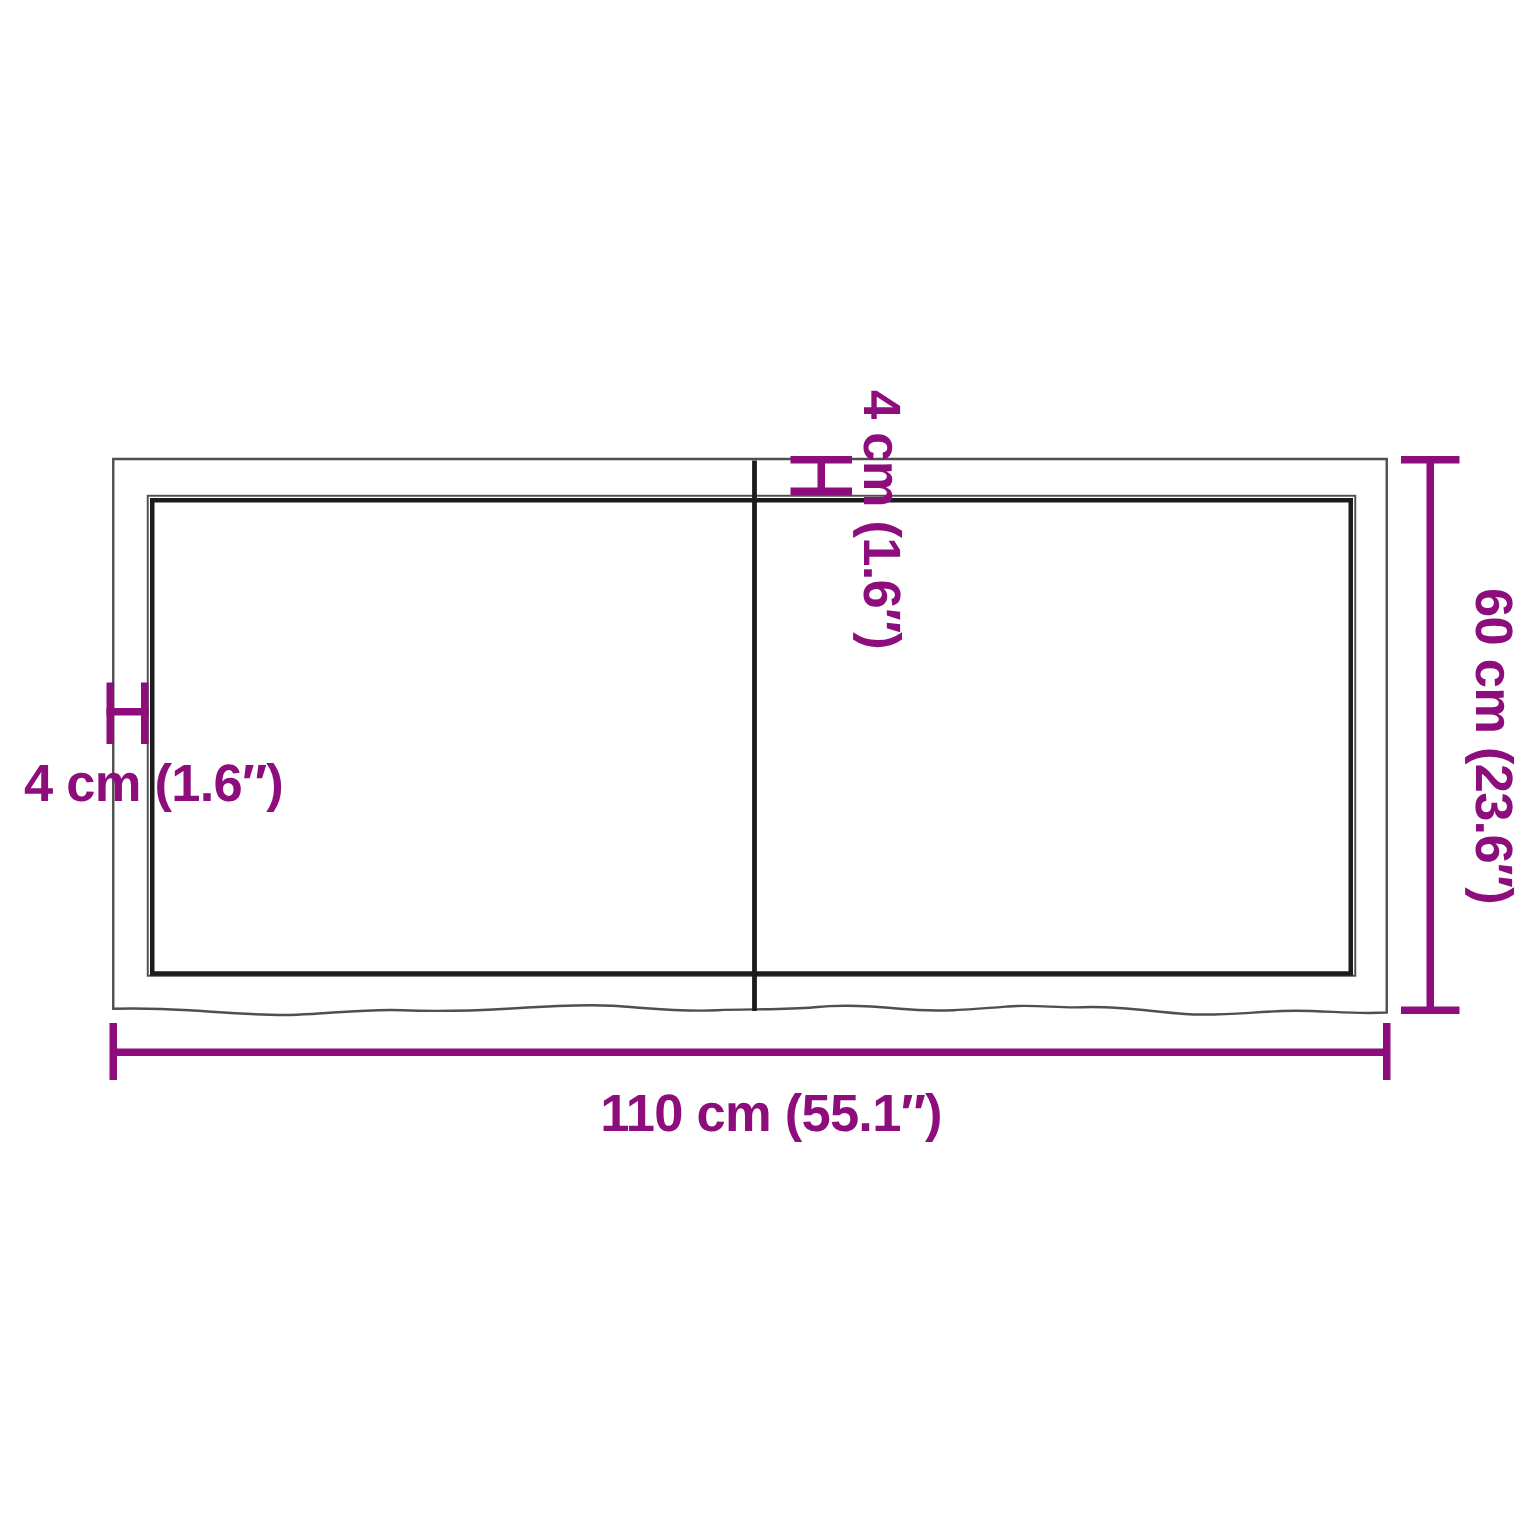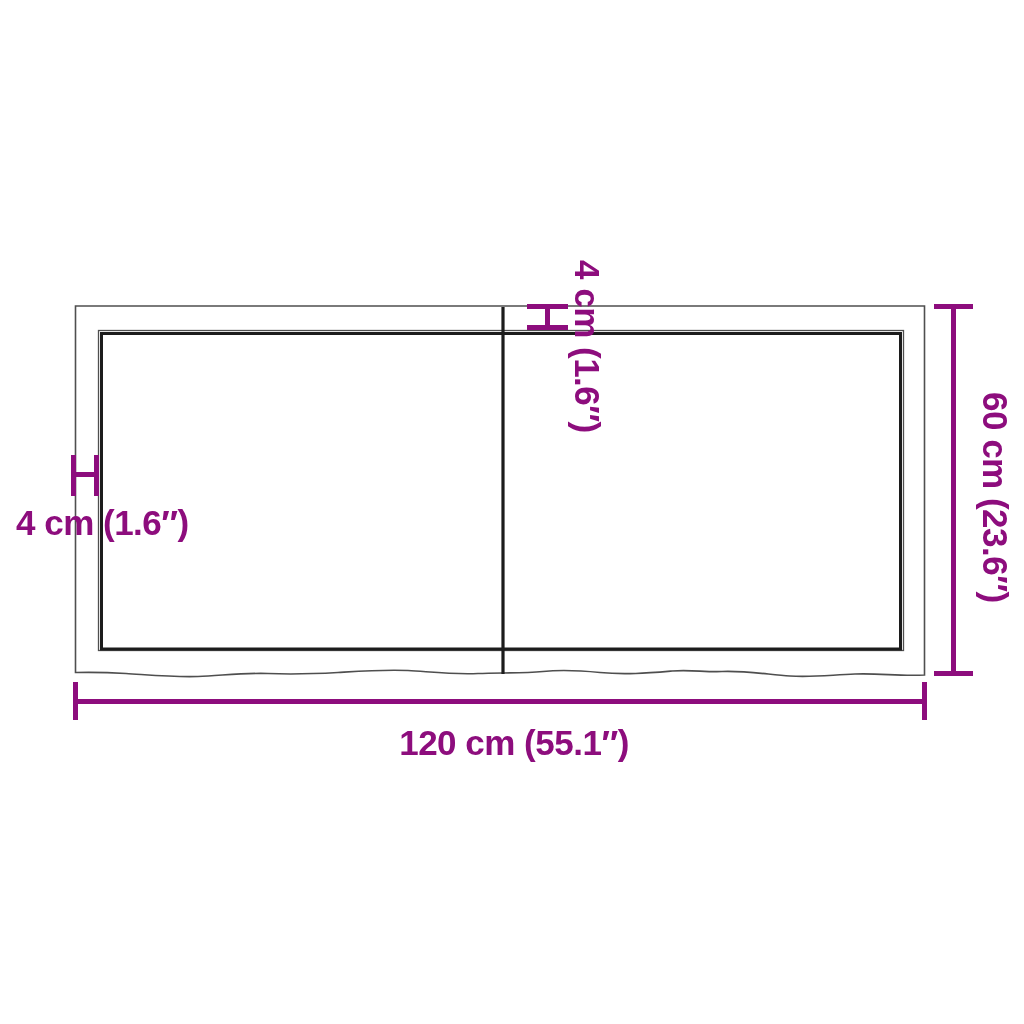--- a/index.html
+++ b/index.html
@@ -62,18 +62,18 @@
   <div class="mk" style="left:545px;top:304px;width:5px;height:26px;"></div>
 
   <div class="mk" style="left:951px;top:306px;width:5px;height:369px;"></div>
   <div class="mk" style="left:934px;top:304px;width:39px;height:5px;"></div>
   <div class="mk" style="left:934px;top:671px;width:39px;height:5px;"></div>
 
   <div class="mk" style="left:75px;top:699px;width:850px;height:5px;"></div>
   <div class="mk" style="left:73px;top:682px;width:5px;height:38px;"></div>
   <div class="mk" style="left:922px;top:682px;width:5px;height:38px;"></div>
 
-  <div class="dim-label label-width">120 cm (55.1″)</div>
+  <div class="dim-label label-width">110 cm (55.1″)</div>
   <div class="dim-label rot label-height">60 cm (23.6″)</div>
   <div class="dim-label label-thickness-left">4 cm (1.6″)</div>
   <div class="dim-label rot label-thickness-top">4 cm (1.6″)</div>
 
 </div>
 
 </body></html>

